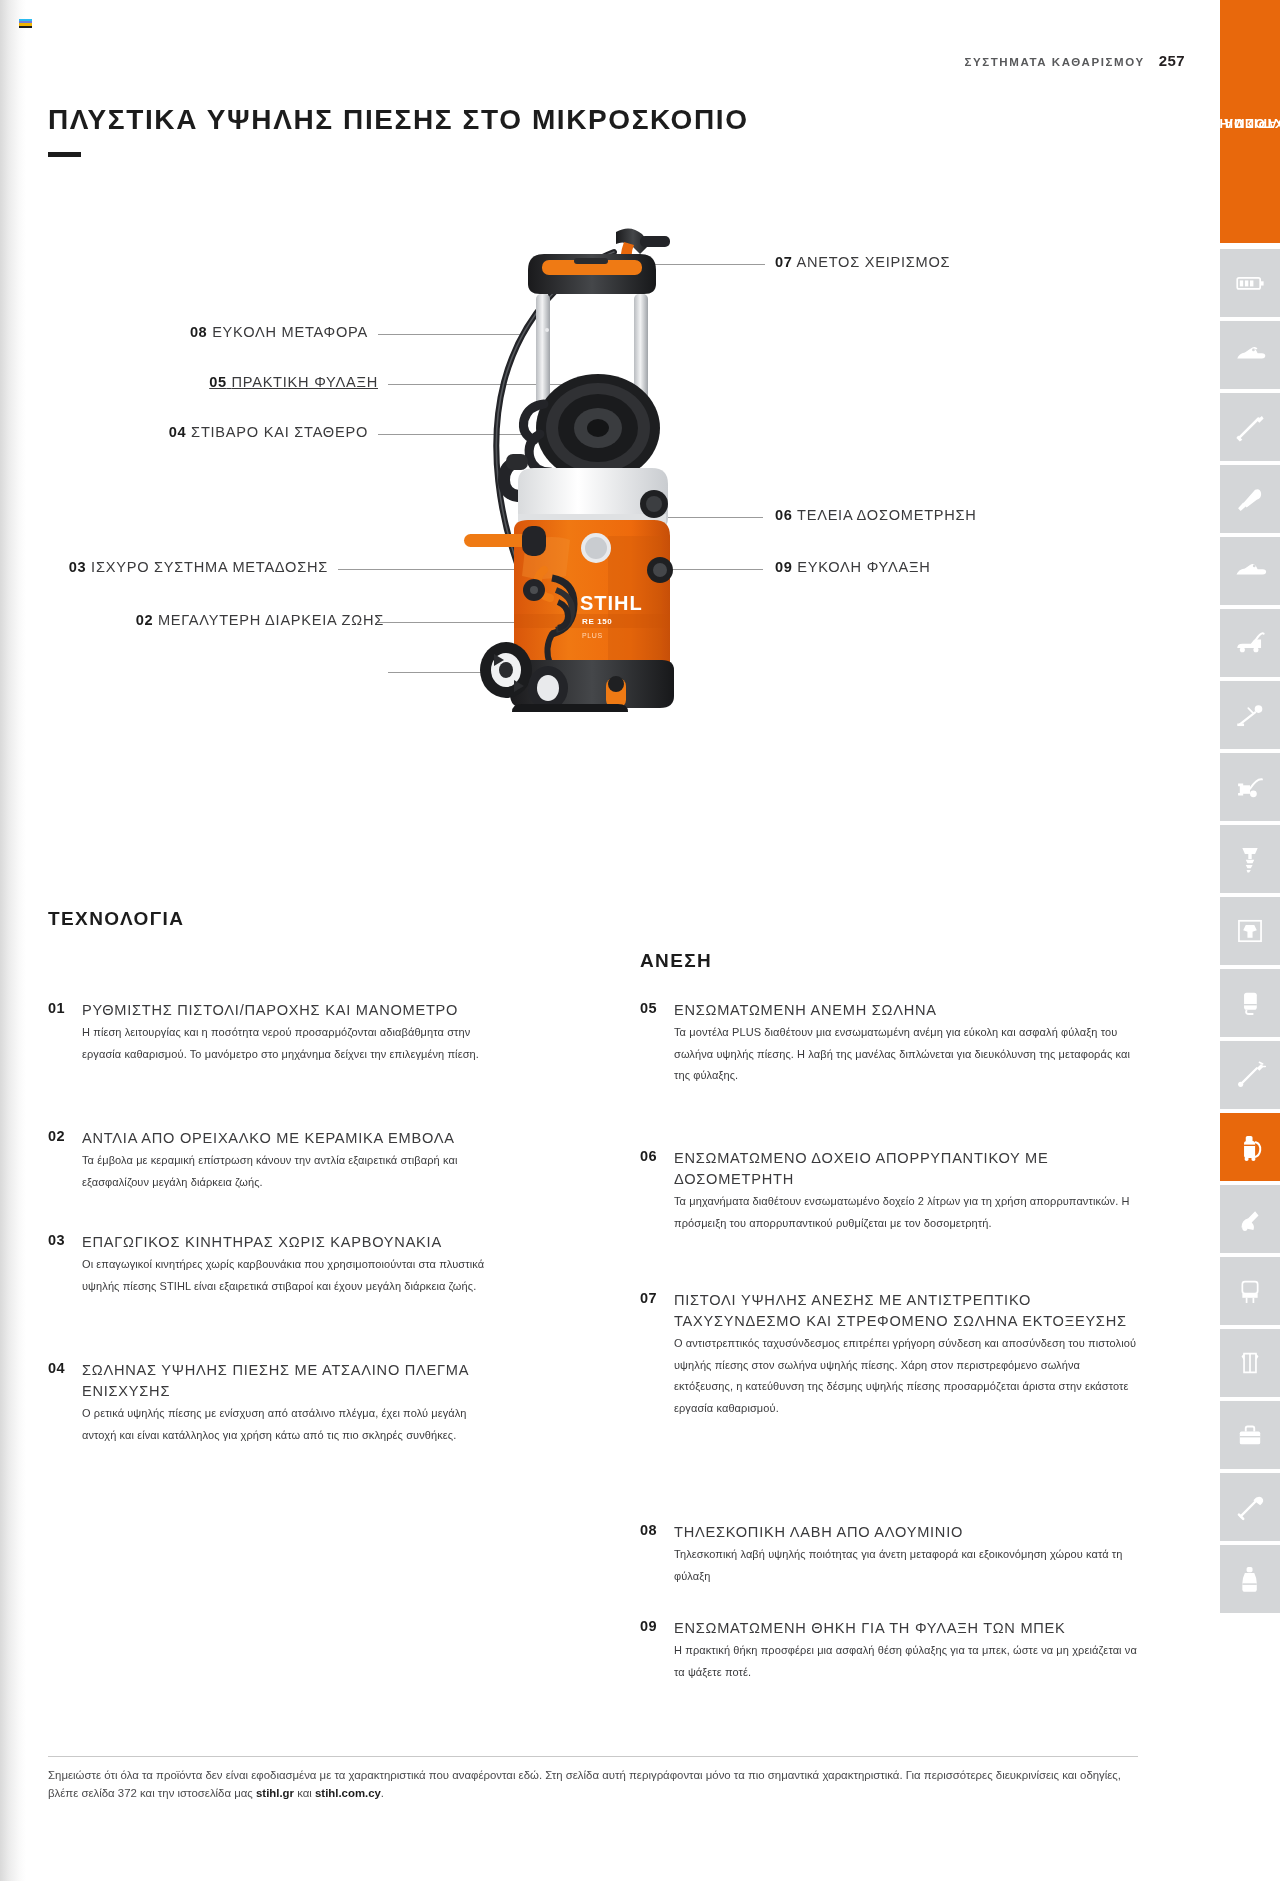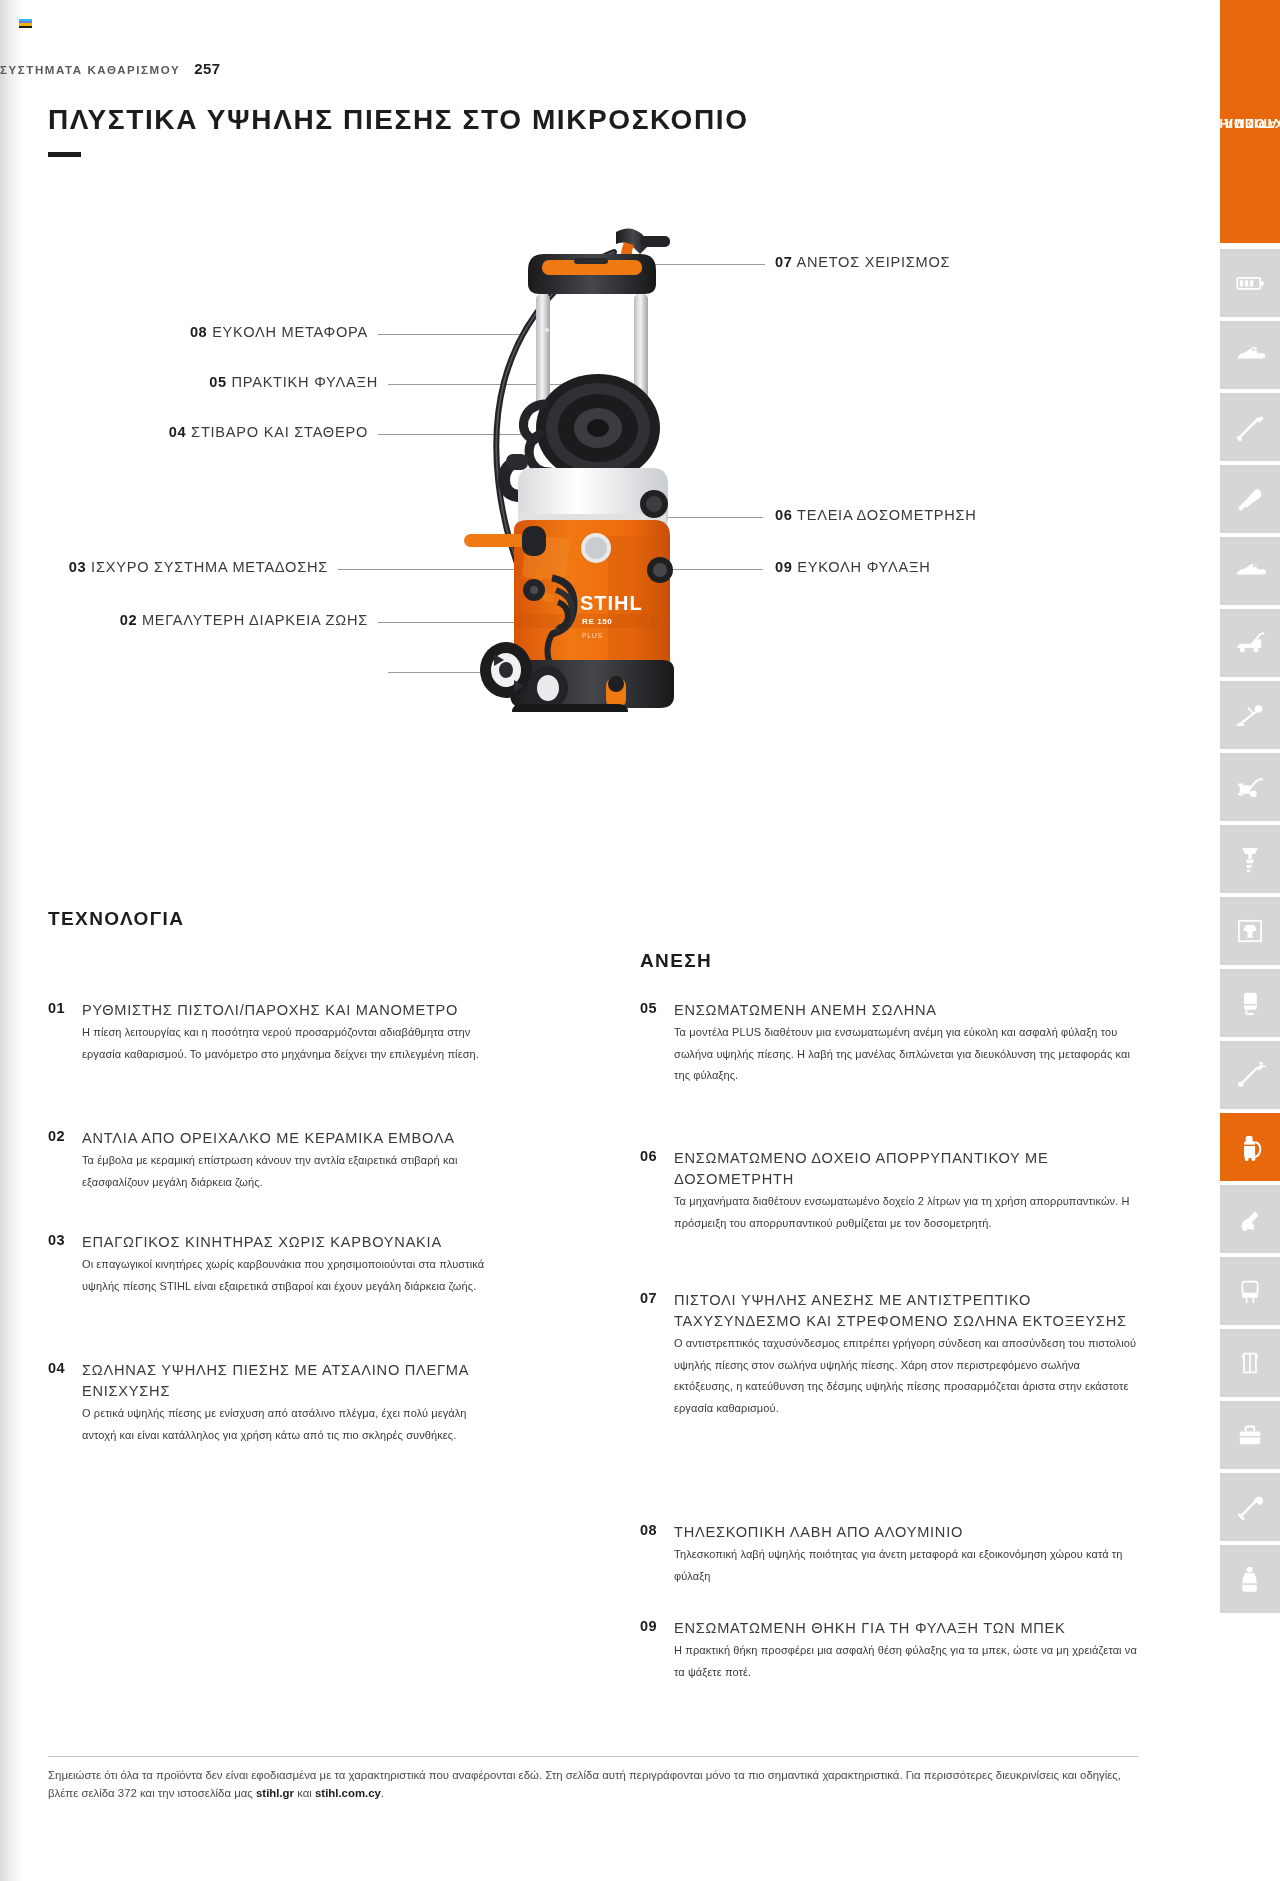--- a/index.html
+++ b/index.html
@@ -48,22 +48,22 @@
   .rail-icon {
     width:60px; height:68px; margin-bottom:4px;
     background:#d4d6d8;
     display:flex; align-items:center; justify-content:center;
   }
   .rail-icon.active { background:#e8680c; }
   .rail-icon svg { width:34px; height:34px; display:block; }
 
   
   #hdr {
-    position:absolute; left:0; top:60px; width:1185px;
-    text-align:left; padding-right:0;
+    position:absolute; left:0; top:52px; width:1185px;
+    text-align:right; padding-right:0;
   }
   #hdr .cat {
     font-size:11.5px; letter-spacing:1.6px; color:#58595b; font-weight:600;
   }
   #hdr .pg {
     font-size:15px; font-weight:bold; color:#231f20; margin-left:14px;
     letter-spacing:0.4px;
   }
 
   
@@ -156,33 +156,33 @@
     <div class="leader" style="left:660px; top:305px; width:103px;"></div>
     <div class="leader" style="left:668px; top:357px; width:95px;"></div>
     <div class="leader" style="left:338px; top:357px; width:250px;"></div>
     <div class="leader" style="left:378px; top:410px; width:175px;"></div>
     <div class="leader" style="left:388px; top:460px; width:148px;"></div>
 
     <div class="callout right-al" style="left:0; top:110px; width:368px;">
       <b>08</b>
       <span>ΕΥΚΟΛΗ ΜΕΤΑΦΟΡΑ</span>
     </div>
-    <div class="callout right-al" style="left:0; top:160px; width:378px;">
+    <div class="callout right-al" style="left:0; top:160px; width:378px;text-decoration:underline;">
       <b>05</b>
       <span>ΠΡΑΚΤΙΚΗ ΦΥΛΑΞΗ</span>
     </div>
     <div class="callout right-al" style="left:0; top:210px; width:368px;">
       <b>04</b>
       <span>ΣΤΙΒΑΡΟ ΚΑΙ ΣΤΑΘΕΡΟ</span>
     </div>
     <div class="callout right-al" style="left:0; top:345px; width:328px;">
       <b>03</b>
       <span>ΙΣΧΥΡΟ ΣΥΣΤΗΜΑ ΜΕΤΑΔΟΣΗΣ</span>
     </div>
-    <div class="callout right-al" style="left:0; top:398px; width:368px;">
+    <div class="callout right-al" style="left:16px; top:398px; width:368px;">
       <b>02</b>
       <span>ΜΕΓΑΛΥΤΕΡΗ ΔΙΑΡΚΕΙΑ ΖΩΗΣ</span>
     </div>
 
     <div class="callout" style="left:775px; top:40px;">
       <b>07</b>
       <span>ΑΝΕΤΟΣ ΧΕΙΡΙΣΜΟΣ</span>
     </div>
     <div class="callout" style="left:775px; top:293px;">
       <b>06</b>

